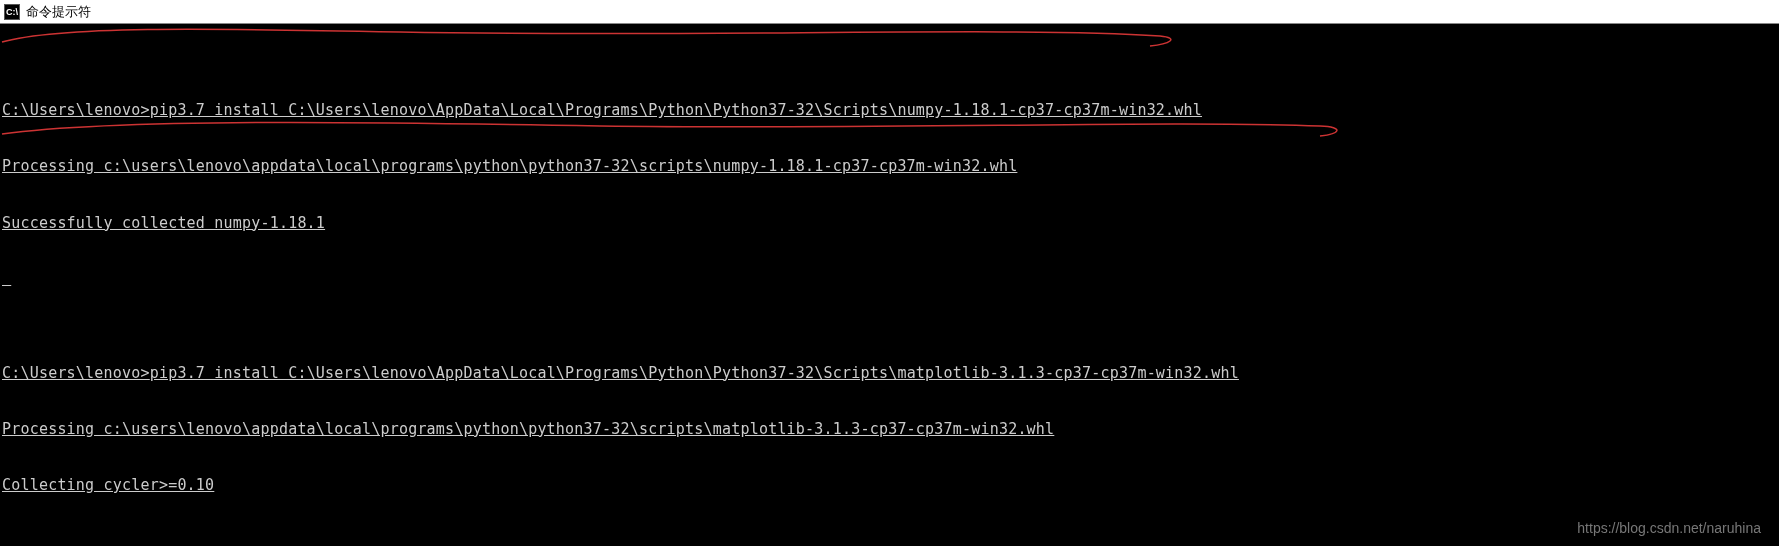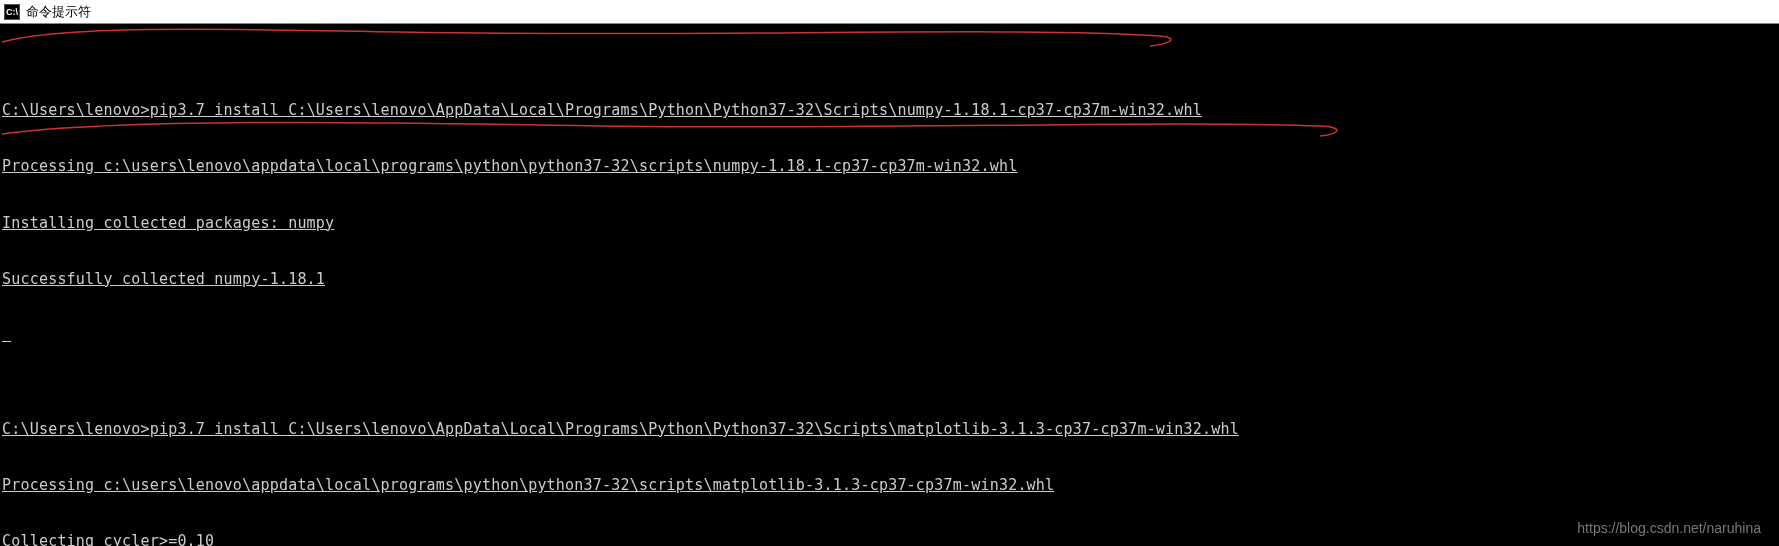--- a/index.html
+++ b/index.html
@@ -68,21 +68,20 @@
   <span>命令提示符</span>
 </div>
 
 <div class="term">
 
   <svg class="annot" style="left:0;top:0" width="1400" height="30">
     <path d="M2,18 C 60,2 200,4 400,8 C 700,14 1000,2 1160,12 C 1180,14 1170,20 1150,22"></path>
   </svg>
   <span class="line"><span>C:\Users\lenovo&gt;</span><span>pip3.7 install C:\Users\lenovo\AppData\Local\Programs\Python\Python37-32\Scripts\numpy-1.18.1-cp37-cp37m-win32.whl</span></span>
   <span class="line">Processing c:\users\lenovo\appdata\local\programs\python\python37-32\scripts\numpy-1.18.1-cp37-cp37m-win32.whl</span>
-  <span class="line">Installing collected packages: numpy</span>
   <span class="line">Successfully collected numpy-1.18.1</span>
   <span class="line"> </span>
 
   <svg class="annot" style="left:0;top:92px" width="1400" height="30">
     <path d="M2,18 C 120,2 380,6 600,10 C 900,14 1150,4 1320,10 C 1345,11 1340,18 1320,20"></path>
   </svg>
   <span class="line"><span>C:\Users\lenovo&gt;</span><span>pip3.7 install C:\Users\lenovo\AppData\Local\Programs\Python\Python37-32\Scripts\matplotlib-3.1.3-cp37-cp37m-win32.whl</span></span>
   <span class="line">Processing c:\users\lenovo\appdata\local\programs\python\python37-32\scripts\matplotlib-3.1.3-cp37-cp37m-win32.whl</span>
   <span class="line">Collecting cycler&gt;=0.10</span>
   

